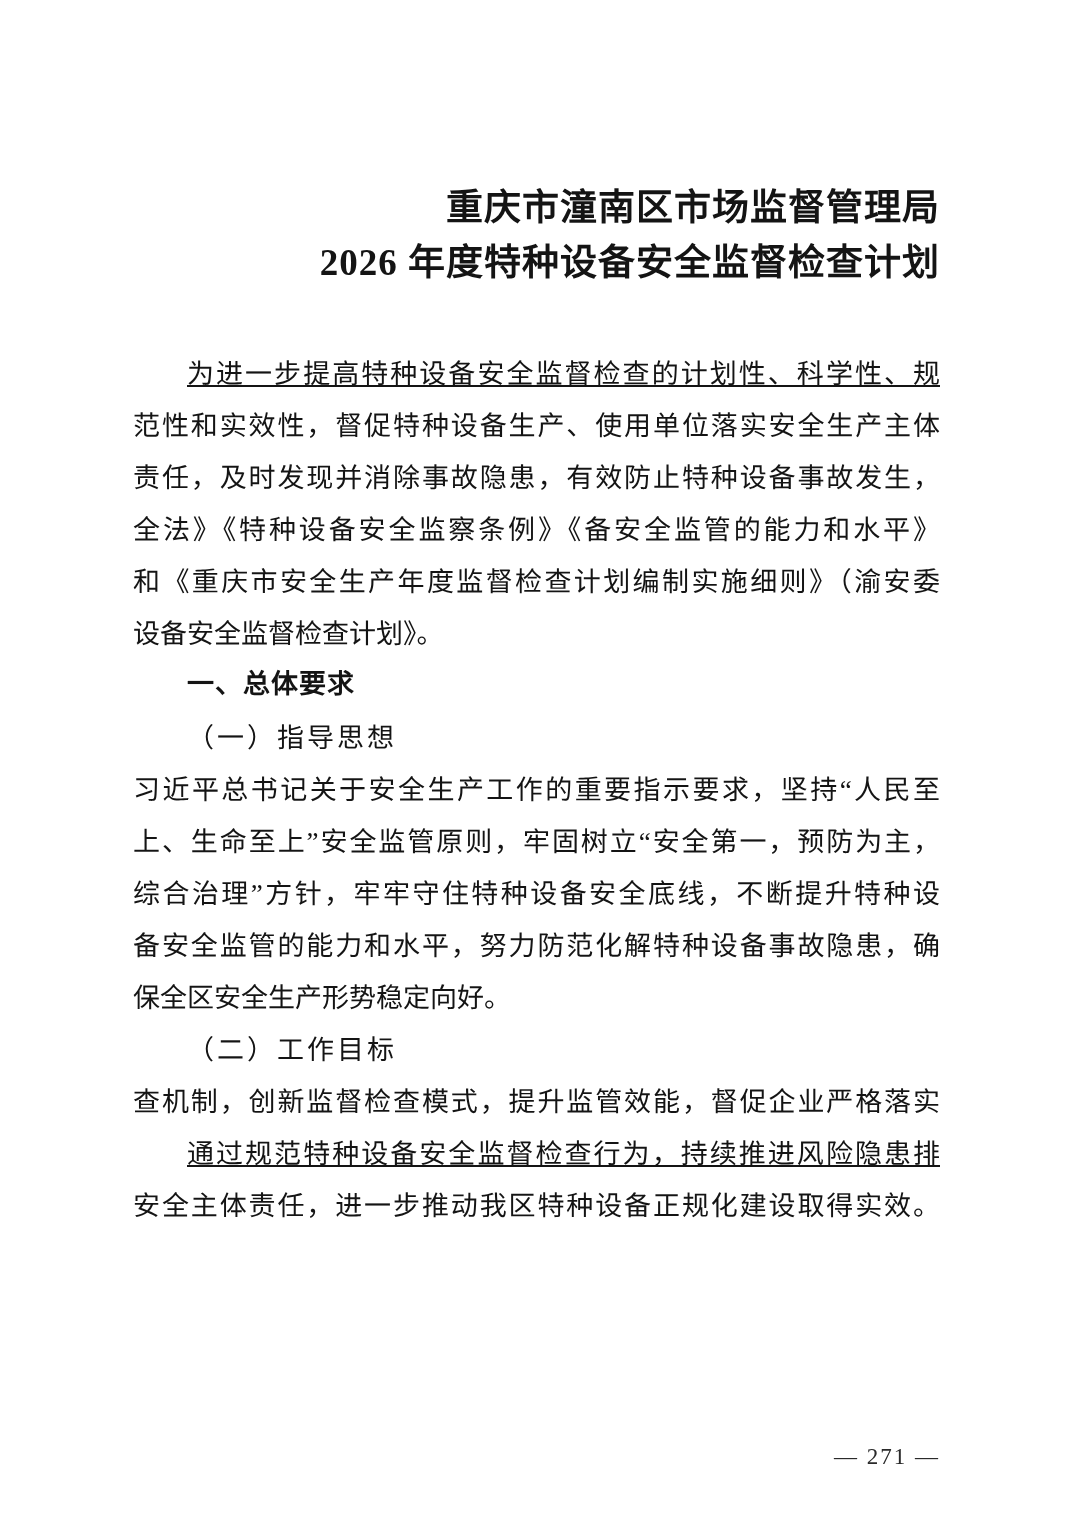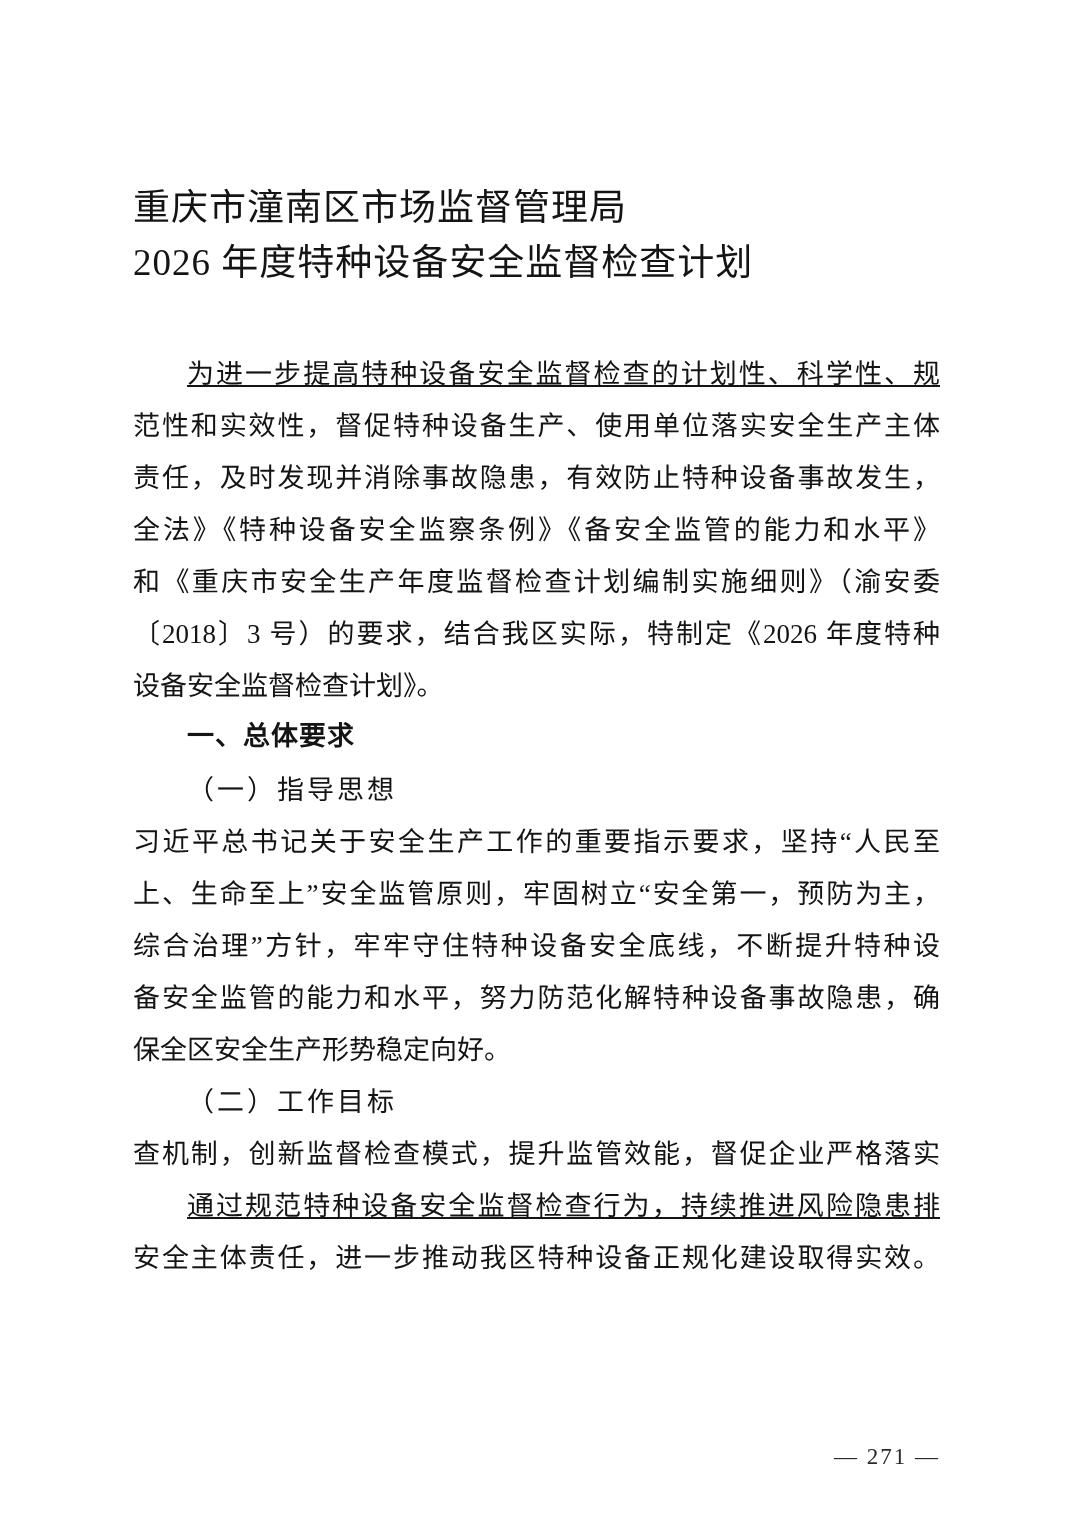--- a/index.html
+++ b/index.html
@@ -14,23 +14,23 @@
     color: #141414;
   }
   .content {
     position: absolute;
     left: 133px;
     right: 134px;
     top: 0;
   }
   .doc-title {
     margin-top: 180px;
-    text-align: left;
+    text-align: right;
     font-family: "Liberation Serif", "DejaVu Serif", serif;
-    font-weight: 400;
+    font-weight: 700;
     font-size: 37px;
     line-height: 55px;
     letter-spacing: 1px;
   }
   .body-text { margin-top: 58px; }
   .line {
     font-size: 27px;
     line-height: 52px;
     text-align: justify;
     text-align-last: justify;
@@ -75,21 +75,20 @@
       <div>2026 年度特种设备安全监督检查计划</div>
     </div>
 
     <div class="body-text">
 
       <div class="line first">为进一步提高特种设备安全监督检查的计划性、科学性、规</div>
       <div class="line">范性和实效性，督促特种设备生产、使用单位落实安全生产主体</div>
       <div class="line">责任，及时发现并消除事故隐患，有效防止特种设备事故发生，</div>
       <div class="line">全法》《特种设备安全监察条例》《备安全监管的能力和水平》</div>
       <div class="line">和《重庆市安全生产年度监督检查计划编制实施细则》（渝安委</div>
-      <div class="line">〔2018〕3 号）的要求，结合我区实际，特制定《2026 年度特种</div>
       <div class="line last">设备安全监督检查计划》。</div>
 
       <div class="heading-hei">一、总体要求</div>
       <div class="heading-kai">（一）指导思想</div>
 
       <div class="line">习近平总书记关于安全生产工作的重要指示要求，坚持“人民至</div>
       <div class="line">上、生命至上”安全监管原则，牢固树立“安全第一，预防为主，</div>
       <div class="line">综合治理”方针，牢牢守住特种设备安全底线，不断提升特种设</div>
       <div class="line">备安全监管的能力和水平，努力防范化解特种设备事故隐患，确</div>
       <div class="line last">保全区安全生产形势稳定向好。</div>

